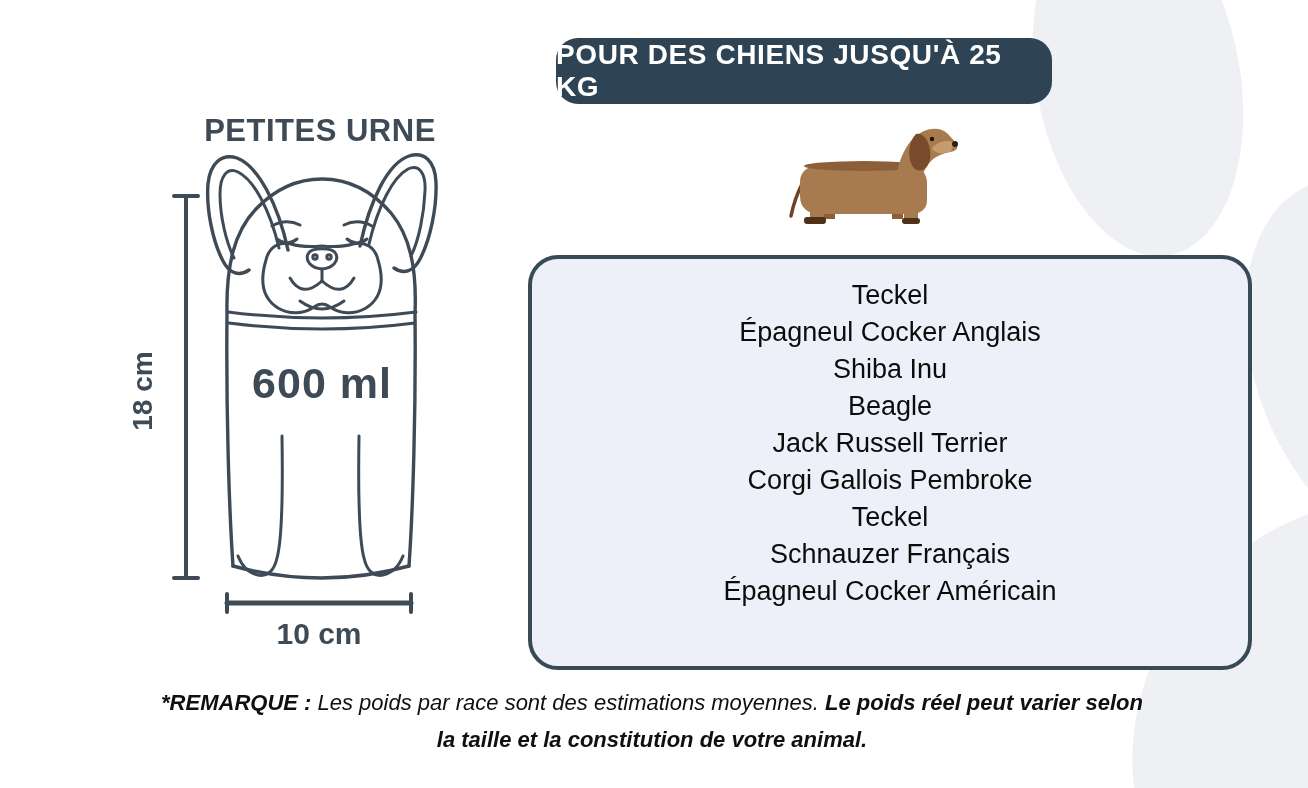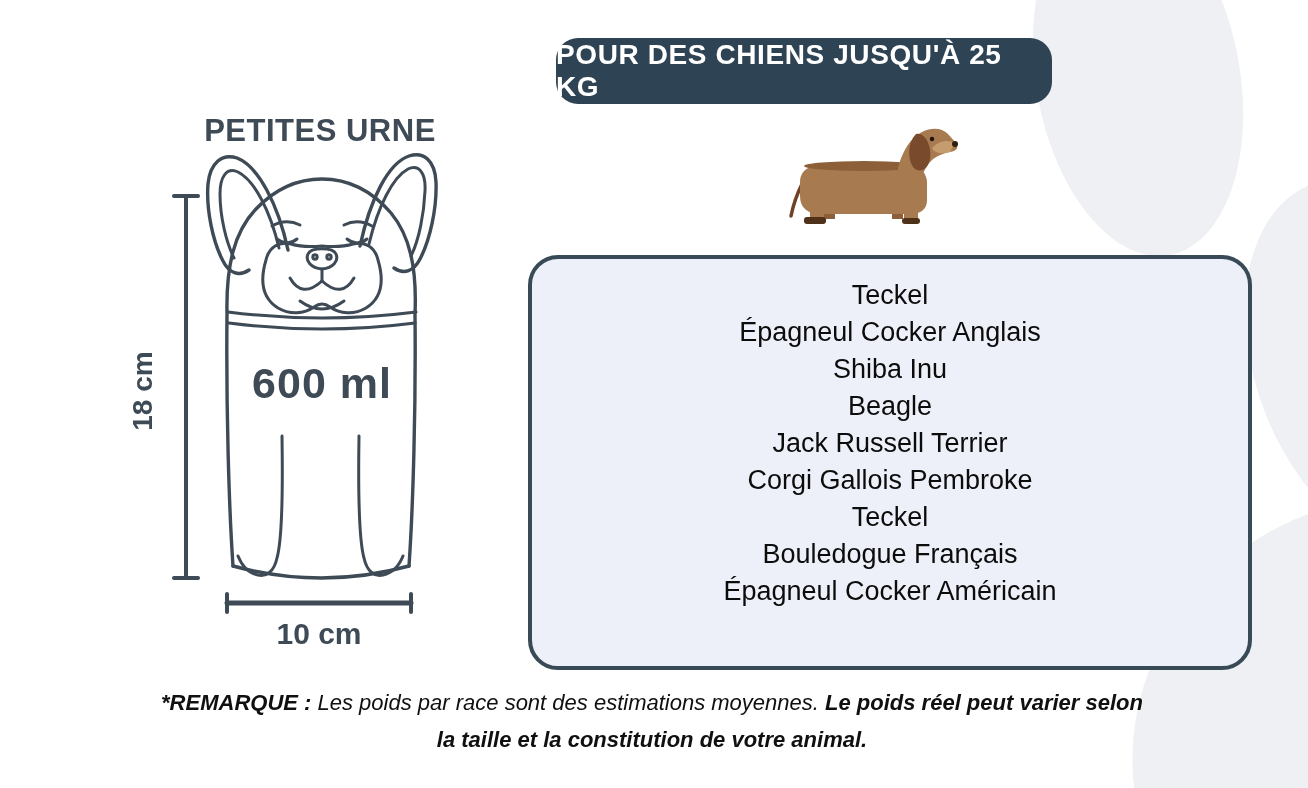--- a/index.html
+++ b/index.html
@@ -142,21 +142,21 @@
   </svg>
 
   <div class="breed-box">
     <div class="breed-item">Teckel</div>
     <div class="breed-item">Épagneul Cocker Anglais</div>
     <div class="breed-item">Shiba Inu</div>
     <div class="breed-item">Beagle</div>
     <div class="breed-item">Jack Russell Terrier</div>
     <div class="breed-item">Corgi Gallois Pembroke</div>
     <div class="breed-item">Teckel</div>
-    <div class="breed-item">Bouledogue Français</div>
+    <div class="breed-item">Schnauzer Français</div>
     <div class="breed-item">Épagneul Cocker Américain</div>
   </div>
 
   <p class="note">
     <span class="b">*REMARQUE :</span>
     <span>Les poids par race sont des estimations moyennes.</span>
     <span class="b">Le poids réel peut varier selon la taille et la constitution de votre animal.</span>
   </p>
 
 </div>

